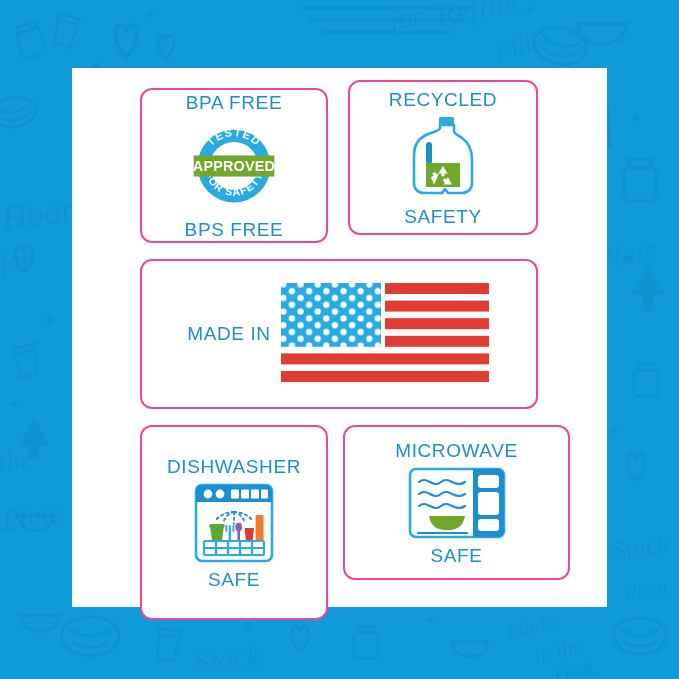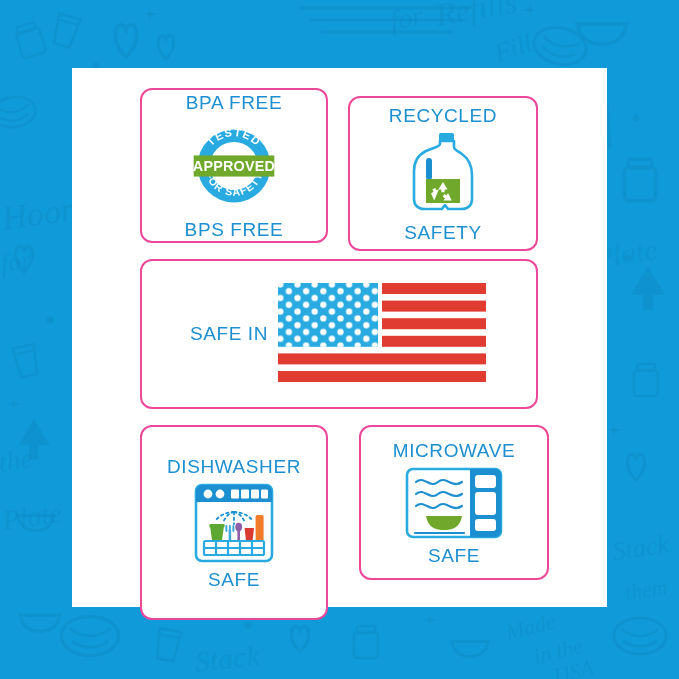--- a/index.html
+++ b/index.html
@@ -44,24 +44,24 @@
     border: 2px solid #ec4899;
     border-radius: 12px;
     background: #FFFFFF;
     display: flex;
     flex-direction: column;
     align-items: center;
     justify-content: center;
   }
 
   .panel-top-left    { left: 68px;  top: 20px;  width: 188px; height: 155px; }
-  .panel-top-right   { left: 276px; top: 28px;  width: 190px; height: 155px; }
+  .panel-top-right   { left: 276px; top: 12px;  width: 190px; height: 155px; }
   .panel-flag        { left: 68px;  top: 191px; width: 398px; height: 150px; }
   .panel-bottom-left { left: 68px;  top: 357px; width: 188px; height: 195px; }
-  .panel-bottom-right{ left: 287px; top: 357px; width: 190px; height: 155px; }
+  .panel-bottom-right{ left: 271px; top: 357px; width: 227px; height: 155px; }
 
   .panel-label {
     color: #1C8FD0;
     font-size: 19px;
     letter-spacing: 0.6px;
     line-height: 1;
     white-space: nowrap;
   }
   .label-top    { margin-bottom: 6px; }
   .label-bottom { margin-top: 6px; }
@@ -253,21 +253,21 @@
             <path d="M47.8 69.6 L39.6 69.6 L41 67.2 L38.8 65.8 L40.4 63.1 L42.6 64.5 L44 62.1 Z"></path>
           </g>
         </svg>
       </div>
 
       <div class="panel-label label-bottom">SAFETY</div>
     </div>
 
     <div class="panel panel-flag">
       <div class="flag-row">
-        <div class="flag-side-label">SAFE IN</div>
+        <div class="flag-side-label">MADE IN</div>
 
         <div class="icon-wrap">
           <svg width="212" height="106" viewBox="0 0 212 106" xmlns="http://www.w3.org/2000/svg">
             <defs>
               <pattern id="dots" width="17.2" height="13.6" patternUnits="userSpaceOnUse">
                 <circle cx="4.3" cy="3.4" r="3.1" fill="#FFFFFF"></circle>
                 <circle cx="12.9" cy="10.2" r="3.1" fill="#FFFFFF"></circle>
               </pattern>
             </defs>
 

